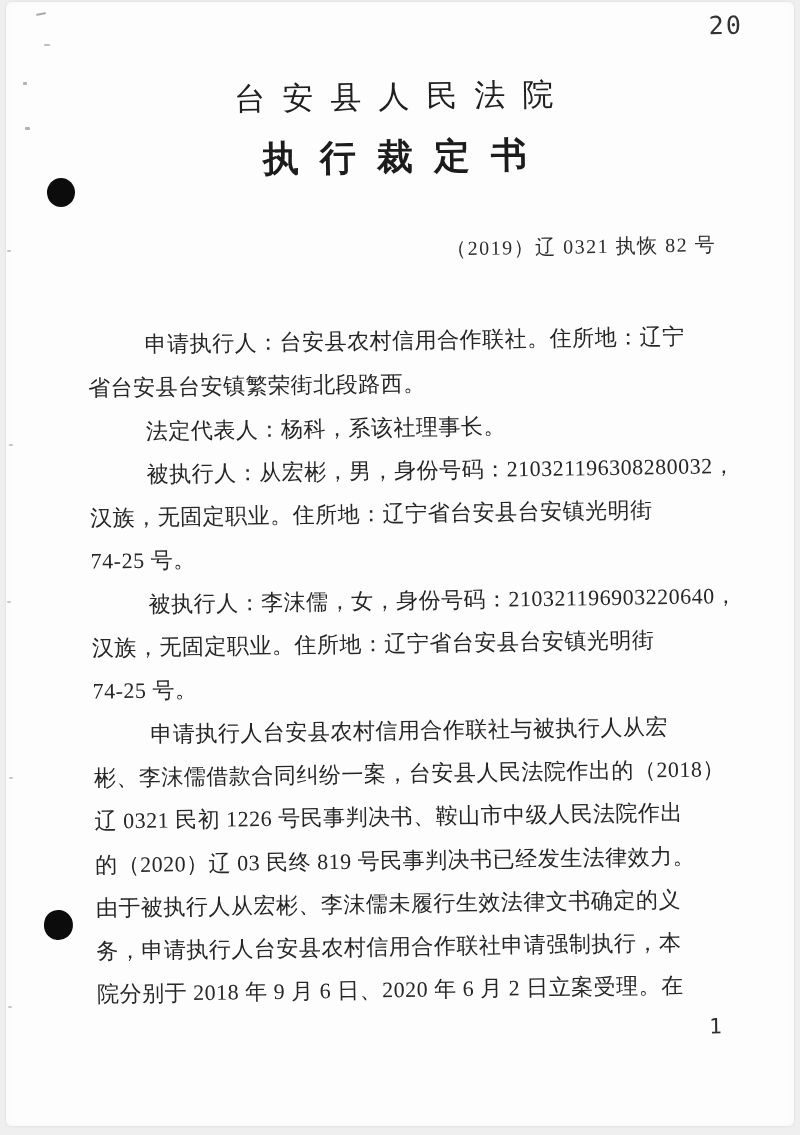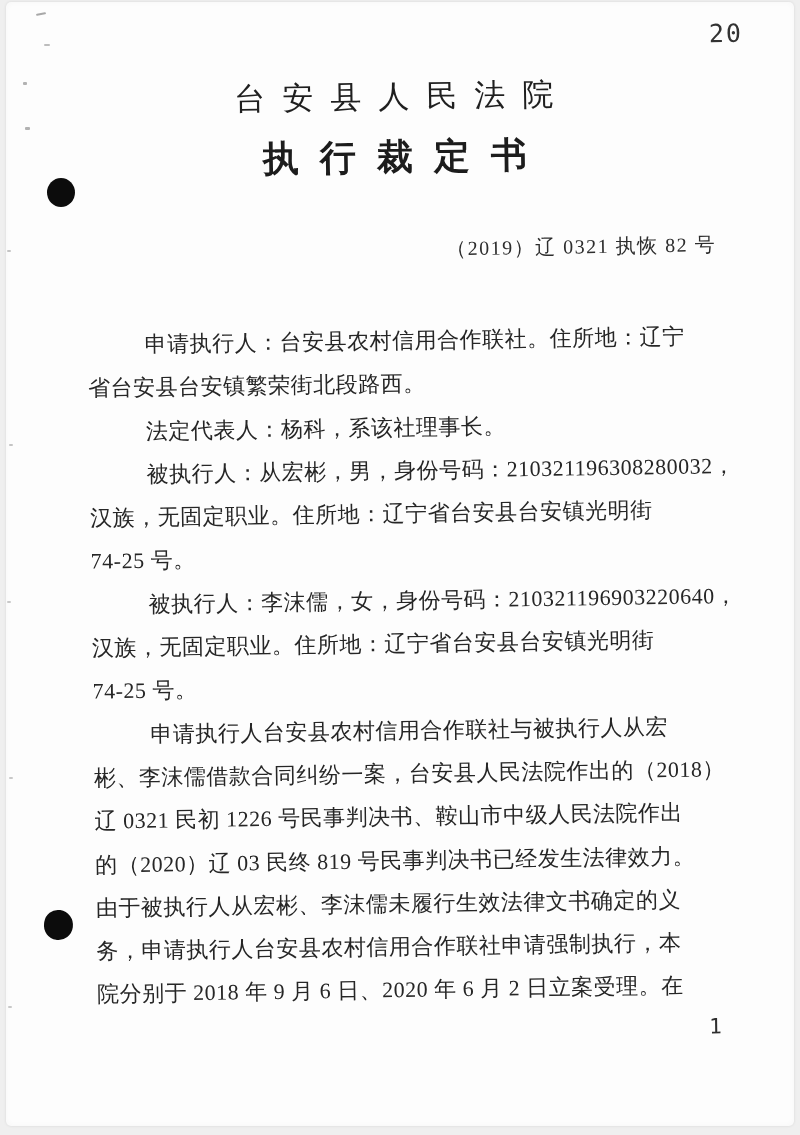--- a/index.html
+++ b/index.html
@@ -30,21 +30,21 @@
     left: 0;
     top: 0;
     width: 800px;
     height: 1135px;
     transform: rotate(-0.85deg);
     transform-origin: 50% 45%;
     color: #2b2b2b;
   }
   .corner-number {
     position: absolute;
-    top: 24px;
+    top: 16px;
     right: 50px;
     font-family: "DejaVu Sans Mono", monospace;
     font-size: 25px;
     letter-spacing: 2px;
     color: #333;
   }
   .court-name {
     position: absolute;
     top: 76px;
     left: 0;

